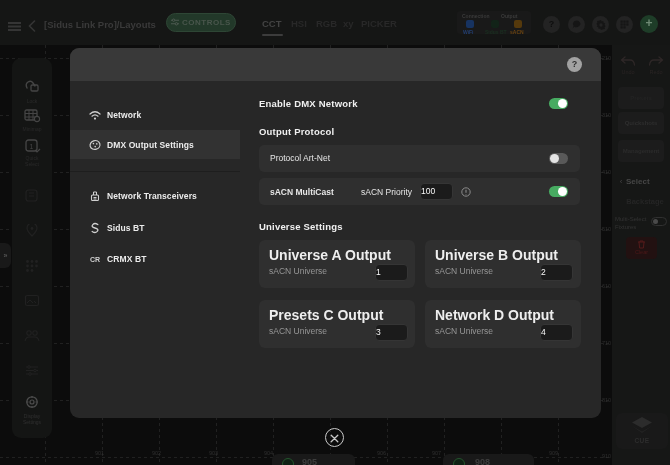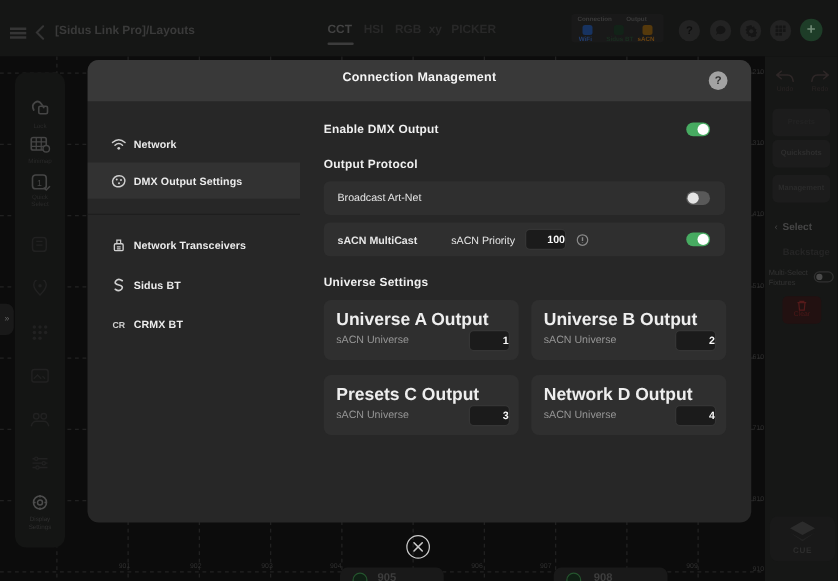--- a/index.html
+++ b/index.html
@@ -67,21 +67,21 @@
   .sechead { position:absolute; left:189px; font-size:9.5px; font-weight:bold; color:#f0f0f0; letter-spacing:0.2px; }
   .mrow { position:absolute; left:189px; width:321px; height:27px; background:#2f2f2f; border-radius:5px; }
   .mrow .lab { position:absolute; left:11px; top:50%; transform:translateY(-50%); font-size:8.5px; color:#e6e6e6; }
   .tgl { position:absolute; width:19px; height:11px; border-radius:6px; }
   .tgl .knob { position:absolute; top:1px; width:9px; height:9px; border-radius:50%; background:#fff; }
   .tgl-on { background:#47ab61; }
   .tgl-on .knob { right:1px; }
   .tgl-off { background:#595959; }
   .tgl-off .knob { left:1px; background:#e4e4e4; }
   .numbox { position:absolute; width:33px; height:17px; background:#1b1b1b; border:1px solid #353535;
-    border-radius:4px; color:#fafafa; font-size:8.5px; font-weight:bold; text-align:right; line-height:15px; }
+    border-radius:4px; color:#fafafa; font-size:8.5px; font-weight:normal; text-align:left; line-height:15px; }
   .card { position:absolute; width:156px; height:48px; background:#2f2f2f; border-radius:6px; }
   .card .ct { position:absolute; left:10px; top:7px; font-size:14px; font-weight:bold; color:#eeeeee; }
   .card .cs { position:absolute; left:10px; top:26px; font-size:8.5px; color:#969696; }
   .gray { color:#969696; }
 
   #closebtn { position:absolute; left:325px; top:428px; width:19px; height:19px; border-radius:50%;
     border:1.3px solid #c9c9c9; text-align:center; }
 </style>
 </head>
 <body>
@@ -122,20 +122,25 @@
     <div class="gnum" style="left:432px;top:450px">907</div>
     <div class="gnum" style="left:549px;top:450px">909</div>
   </div>
 
   <div id="topbar">
     <div class="hamb"></div>
     <svg class="abs" style="left:28px;top:20px" width="8" height="12" viewBox="0 0 8 12">
       <path d="M6.5 1 L1.5 6 L6.5 11" stroke="#353535" stroke-width="1.6" fill="none" stroke-linecap="round"></path>
     </svg>
     <div id="title">[Sidus Link Pro]/Layouts</div>
+    <div id="ctrlbtn"><svg width="8" height="8" viewBox="0 0 8 8" style="vertical-align:-1px;margin-right:3px">
+      <path d="M0 2.2 H8 M0 5.8 H8" stroke="#4e5a51" stroke-width="1.1"></path>
+      <circle cx="2.6" cy="2.2" r="1.2" fill="#223829" stroke="#4e5a51" stroke-width="1"></circle>
+      <circle cx="5.4" cy="5.8" r="1.2" fill="#223829" stroke="#4e5a51" stroke-width="1"></circle>
+    </svg>CONTROLS</div>
     <div class="tab" id="tab-cct" style="left:262px">CCT</div>
     <div id="cct-under"></div>
     <div class="tab" style="left:291px">HSI</div>
     <div class="tab" style="left:316px">RGB</div>
     <div class="tab" style="left:343px">xy</div>
     <div class="tab" style="left:361px">PICKER</div>
 
     <div id="connpanel">
       <div class="cp-lab" style="left:5px">Connection</div>
       <div class="cp-lab" style="left:44px">Output</div>
@@ -275,21 +280,20 @@
       <div class="abs" style="left:30px;top:3px;font-size:9px;font-weight:bold;color:#3d3d3d">905</div>
     </div>
     <div class="abs" style="left:443px;top:454px;width:91px;height:11px;background:#191919;border-radius:6px 6px 0 0">
       <div class="abs" style="left:10px;top:4px;width:12px;height:12px;border-radius:50%;background:#0f2014;border:1.5px solid #24542d"></div>
       <div class="abs" style="left:32px;top:3px;font-size:9px;font-weight:bold;color:#3d3d3d">908</div>
     </div>
   </div>
 
   <div id="modal">
     <div id="mhead"></div>
-    <div id="mtitle">Connection Management</div>
     <div id="mhelp">?</div>
     <div id="mnav">
       <div class="nav-it" style="top:52px">
         <svg class="ic" viewBox="0 0 12 12">
           <path d="M1 5 q5 -4.5 10 0" stroke="#cfcfcf" stroke-width="1.2" fill="none" stroke-linecap="round"></path>
           <path d="M3 7.2 q3 -2.7 6 0" stroke="#cfcfcf" stroke-width="1.2" fill="none" stroke-linecap="round"></path>
           <circle cx="6" cy="9.6" r="1.1" fill="#cfcfcf"></circle>
         </svg>
         <div class="tx">Network</div>
       </div>
@@ -317,29 +321,29 @@
         <div class="tx">Sidus BT</div>
       </div>
       <div class="nav-it" style="top:196px">
         <svg class="ic" viewBox="0 0 12 12">
           <text x="6" y="9" font-size="7" font-weight="bold" fill="#cfcfcf" text-anchor="middle" font-family="Liberation Sans">CR</text>
         </svg>
         <div class="tx">CRMX BT</div>
       </div>
     </div>
     <div id="mcontent">
-      <div class="sechead" style="top:50px">Enable DMX Output</div>
+      <div class="sechead" style="top:50px">Enable DMX Network</div>
       <div class="tgl tgl-on" style="left:479px;top:49.5px">
           <div class="knob"></div>
         </div>
 
       <div class="sechead" style="top:78px">Output Protocol</div>
 
       <div class="mrow" style="top:96.5px">
-        <div class="lab">Broadcast Art-Net</div>
+        <div class="lab">Protocol Art-Net</div>
         <div class="tgl tgl-off" style="left:290px;top:8px">
             <div class="knob"></div>
           </div>
       </div>
 
       <div class="mrow" style="top:130px">
         <div class="lab" style="font-weight:bold">sACN MultiCast</div>
         <div class="lab gray" style="left:35px;width:118px;text-align:right">sACN Priority</div>
         <div class="numbox" style="left:161px;top:5px">100</div>
         <svg class="abs" style="left:202px;top:8.5px" width="10" height="10" viewBox="0 0 10 10">

